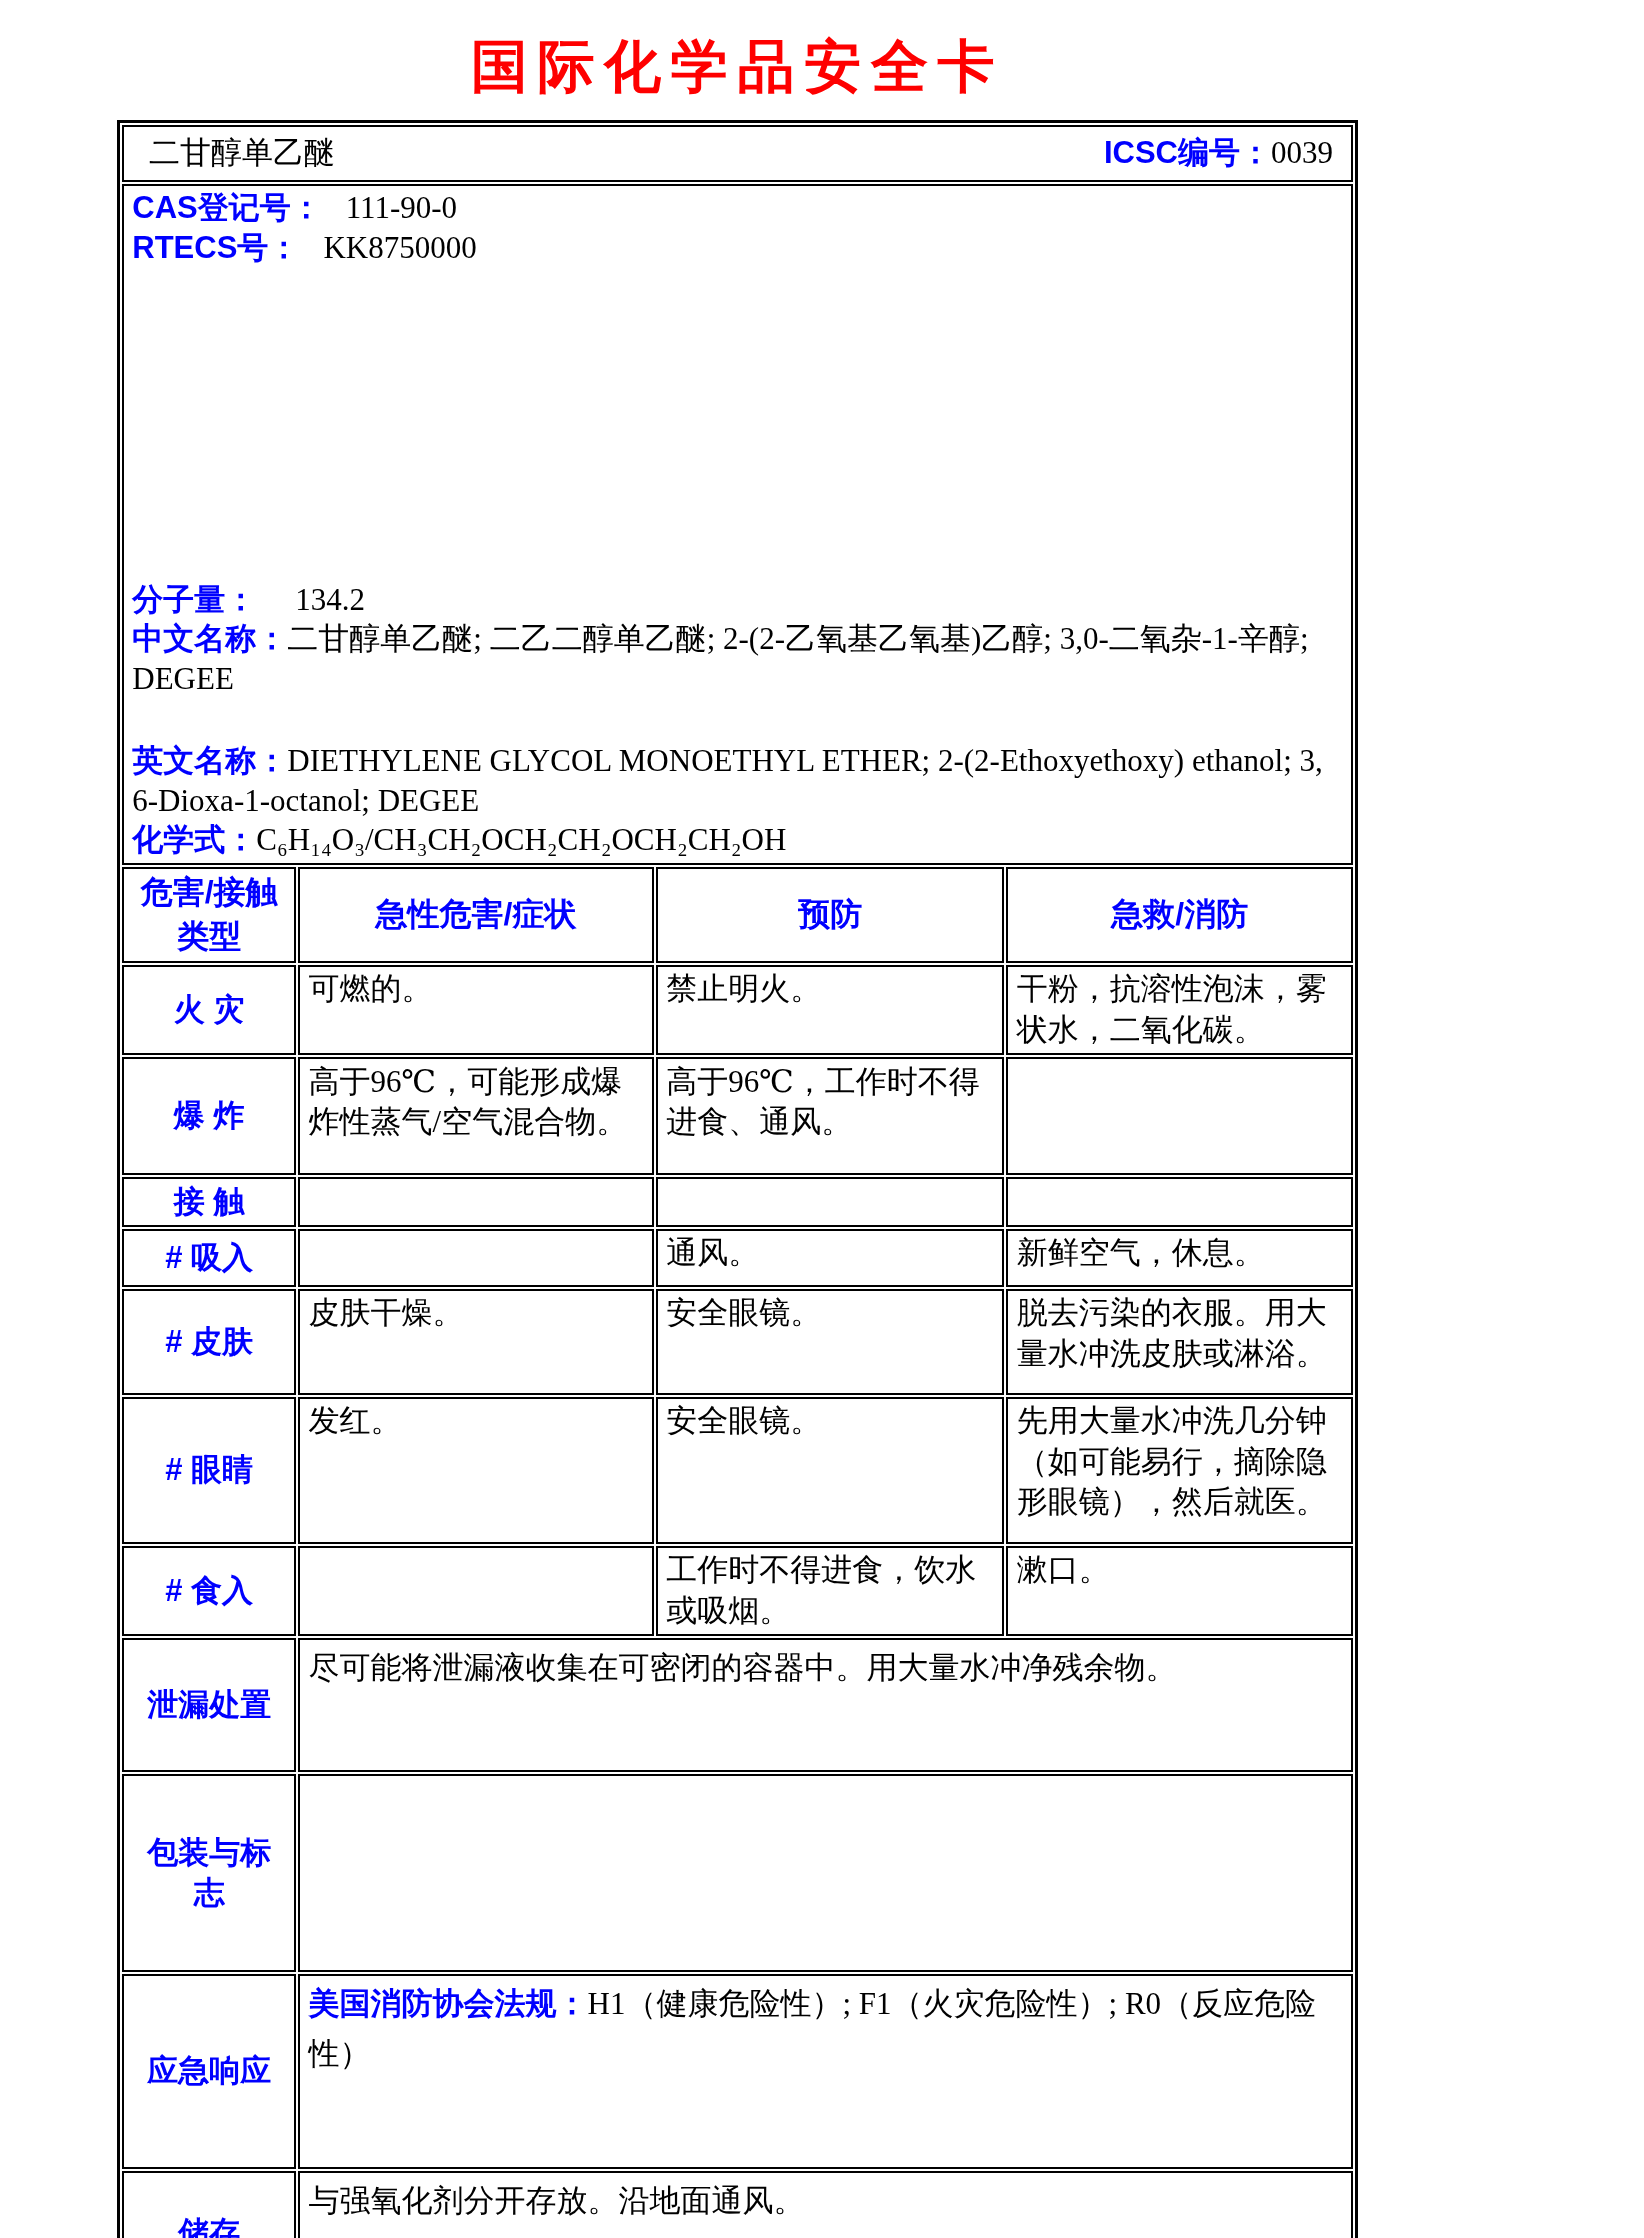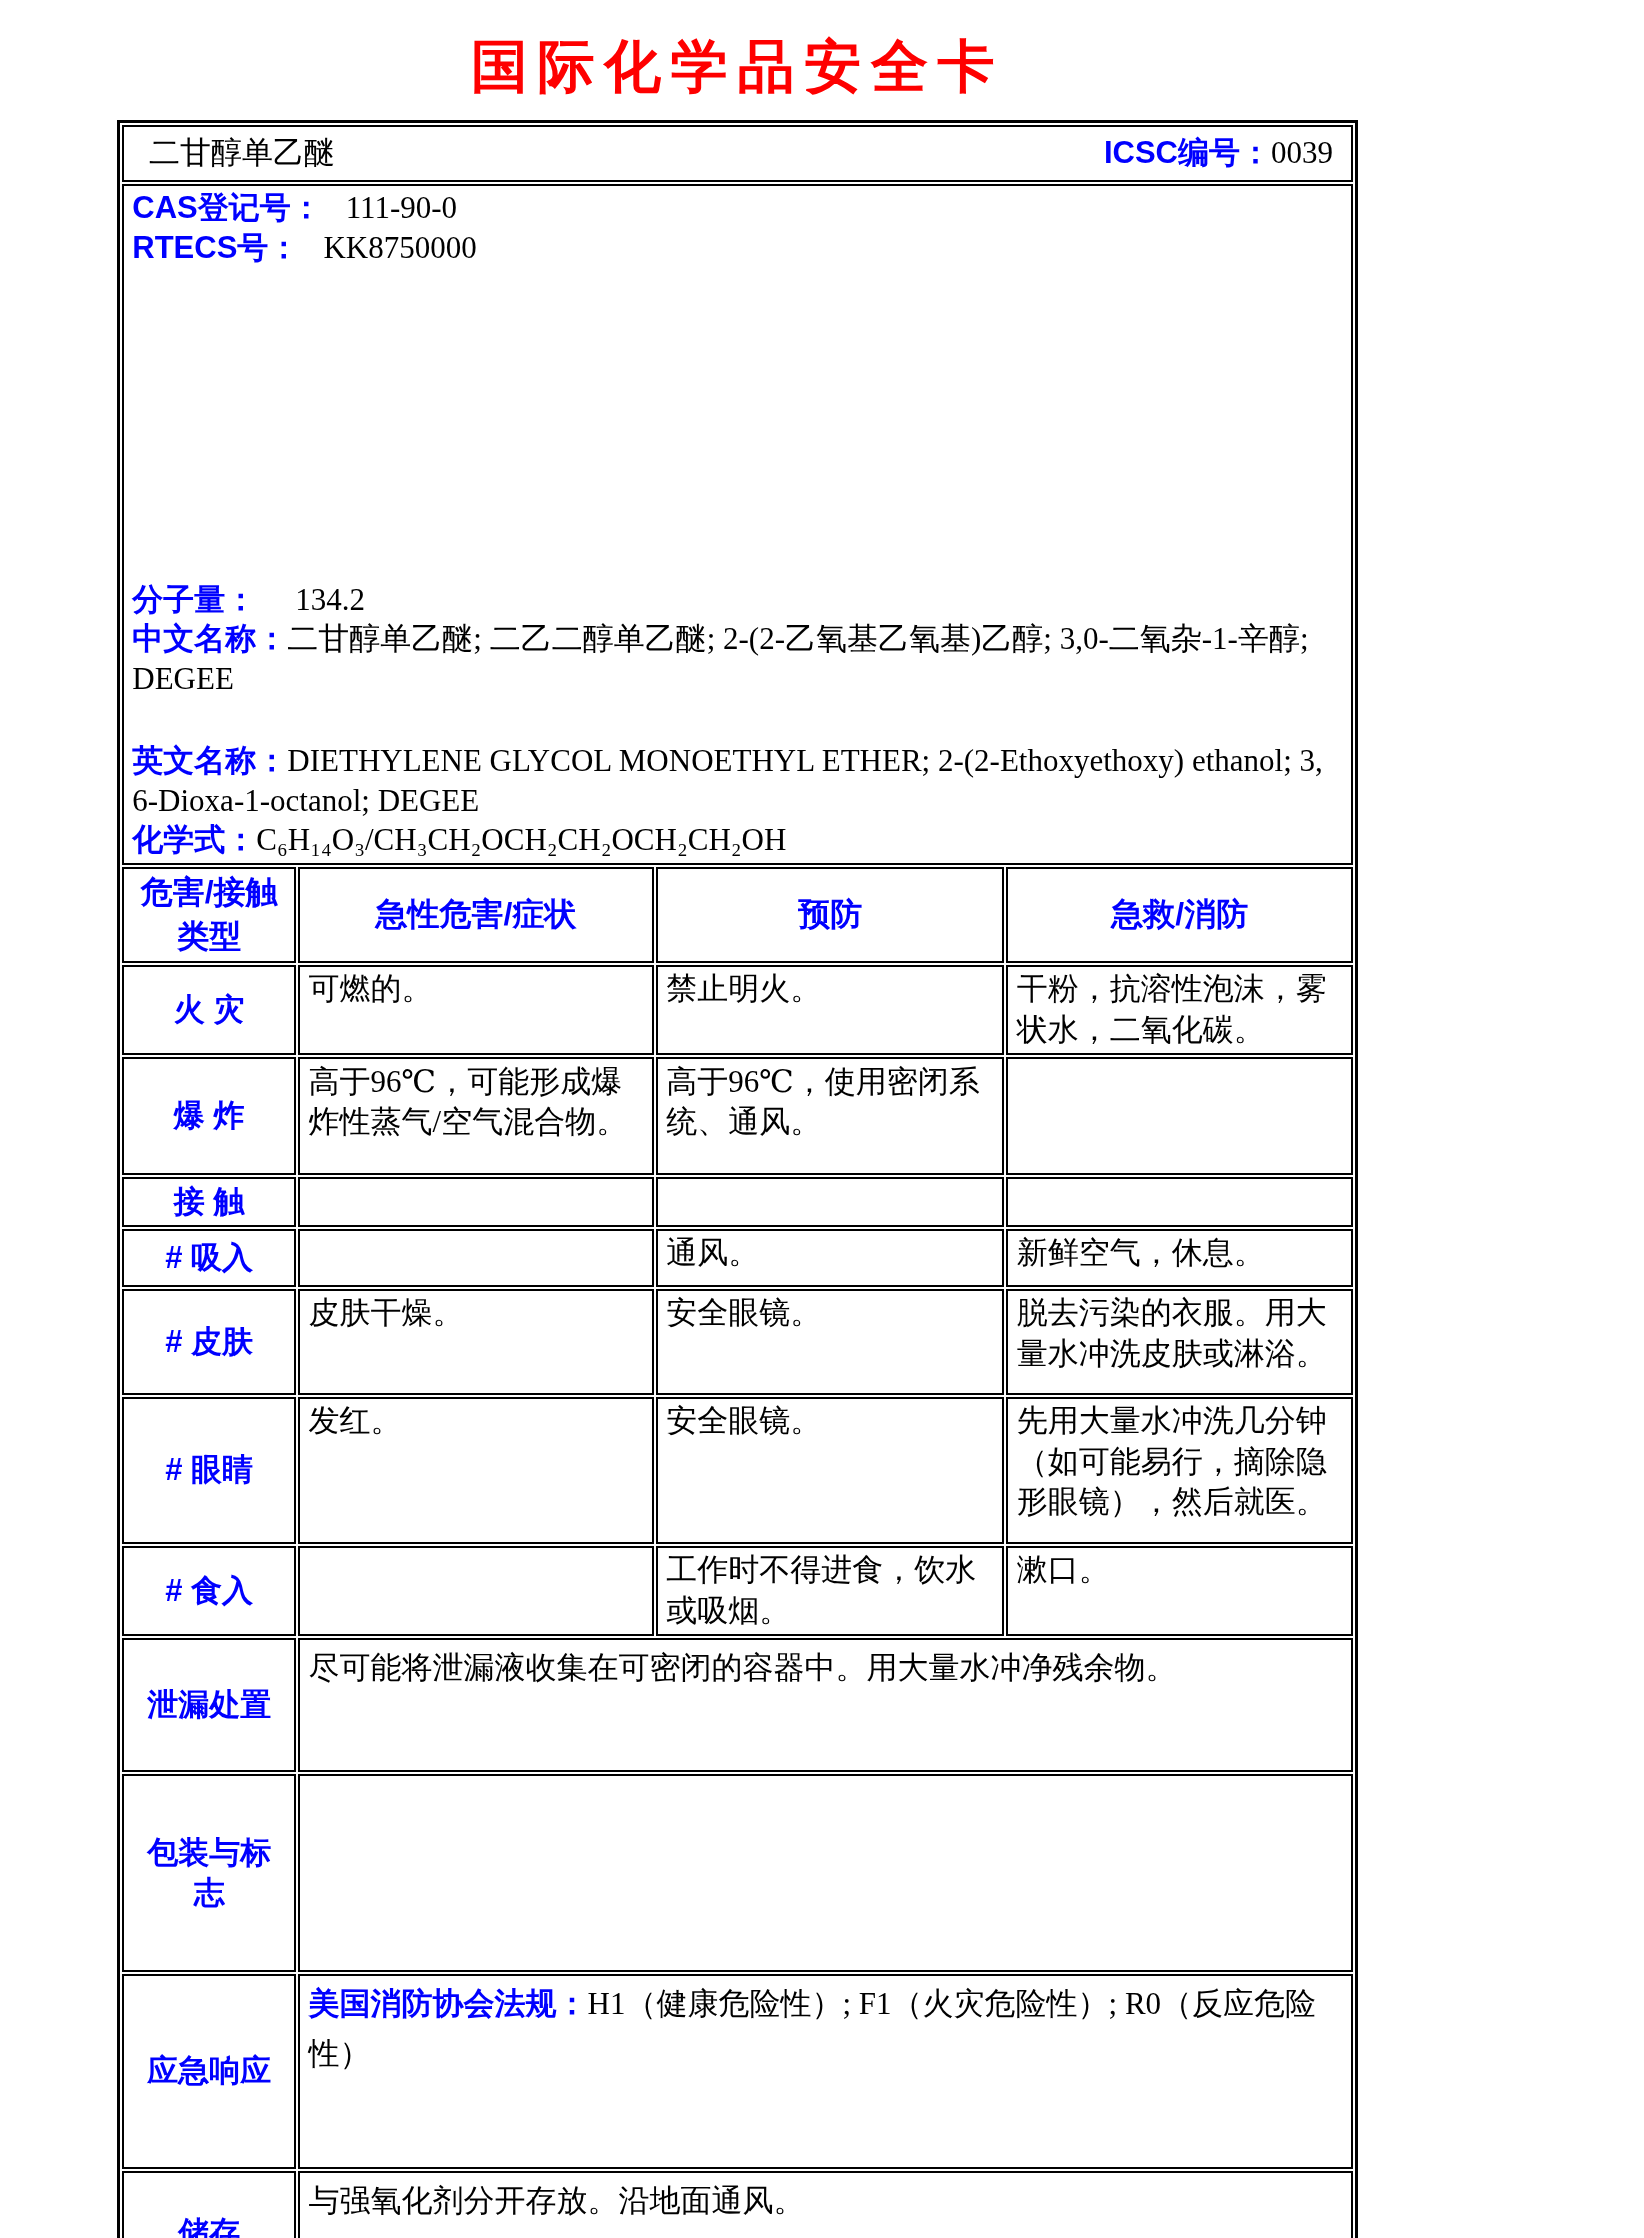--- a/index.html
+++ b/index.html
@@ -163,21 +163,21 @@
     <tr style="height:89px">
       <td class="lbl-cell">火 灾</td>
       <td class="body-cell">可燃的。</td>
       <td class="body-cell">禁止明火。</td>
       <td class="body-cell">干粉，抗溶性泡沫，雾状水，二氧化碳。</td>
     </tr>
 
     <tr style="height:118px">
       <td class="lbl-cell">爆 炸</td>
       <td class="body-cell">高于96℃，可能形成爆炸性蒸气/空气混合物。</td>
-      <td class="body-cell">高于96℃，使用密闭系统、通风。</td>
+      <td class="body-cell">高于96℃，工作时不得进食、通风。</td>
       <td class="body-cell"></td>
     </tr>
 
     <tr style="height:40px">
       <td class="lbl-cell">接 触</td>
       <td class="body-cell"></td>
       <td class="body-cell"></td>
       <td class="body-cell"></td>
     </tr>
 

